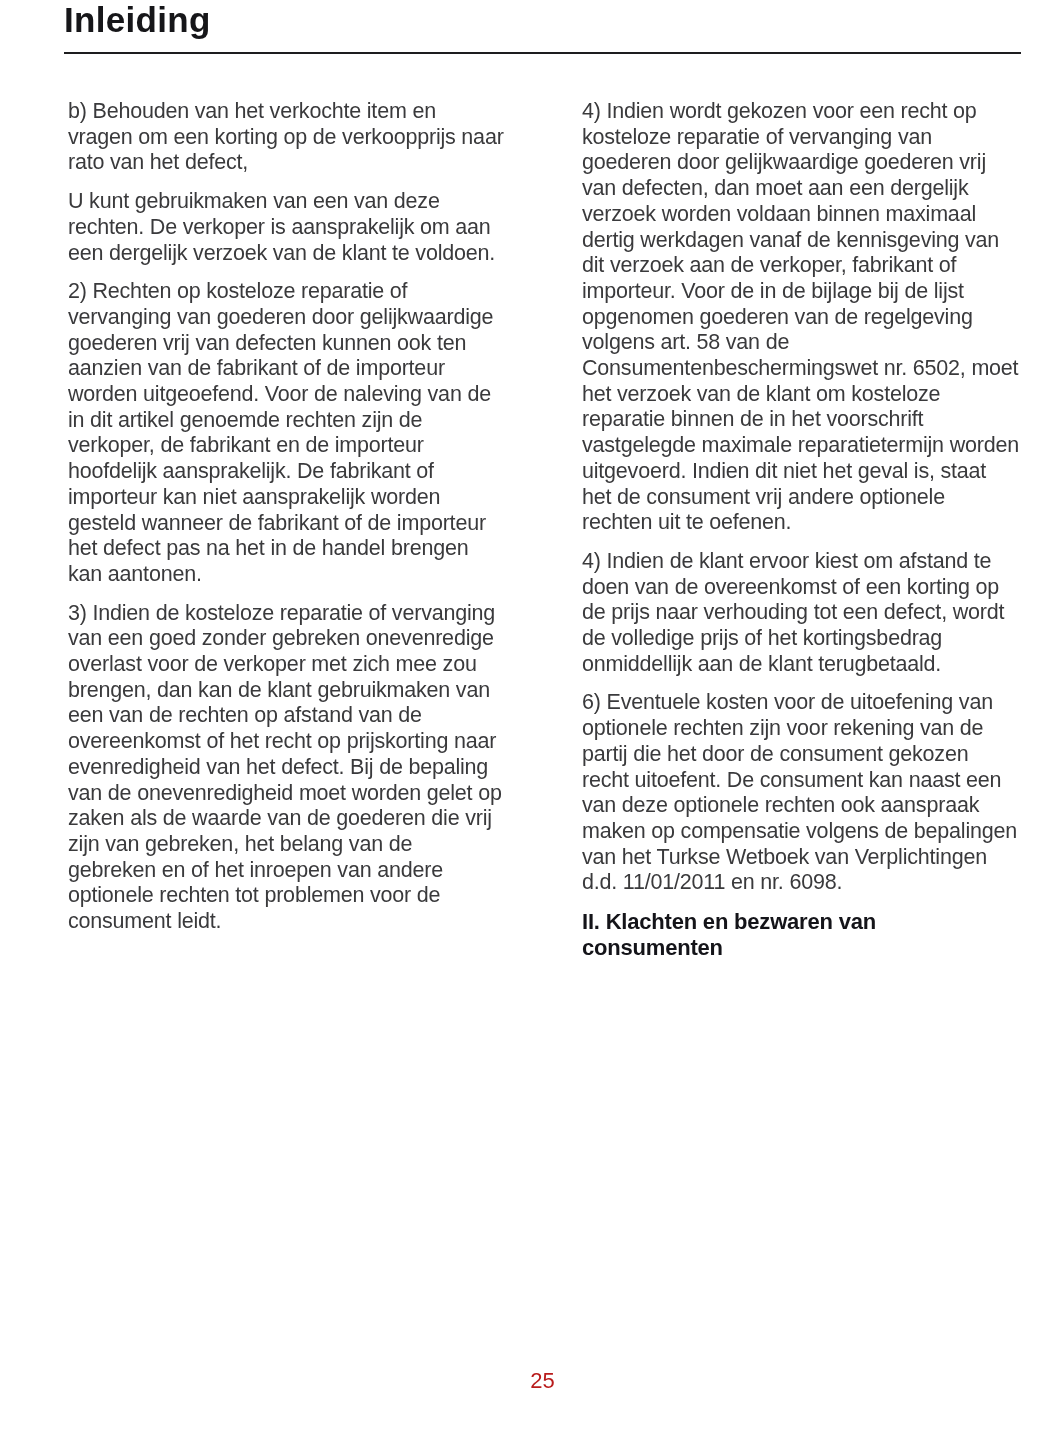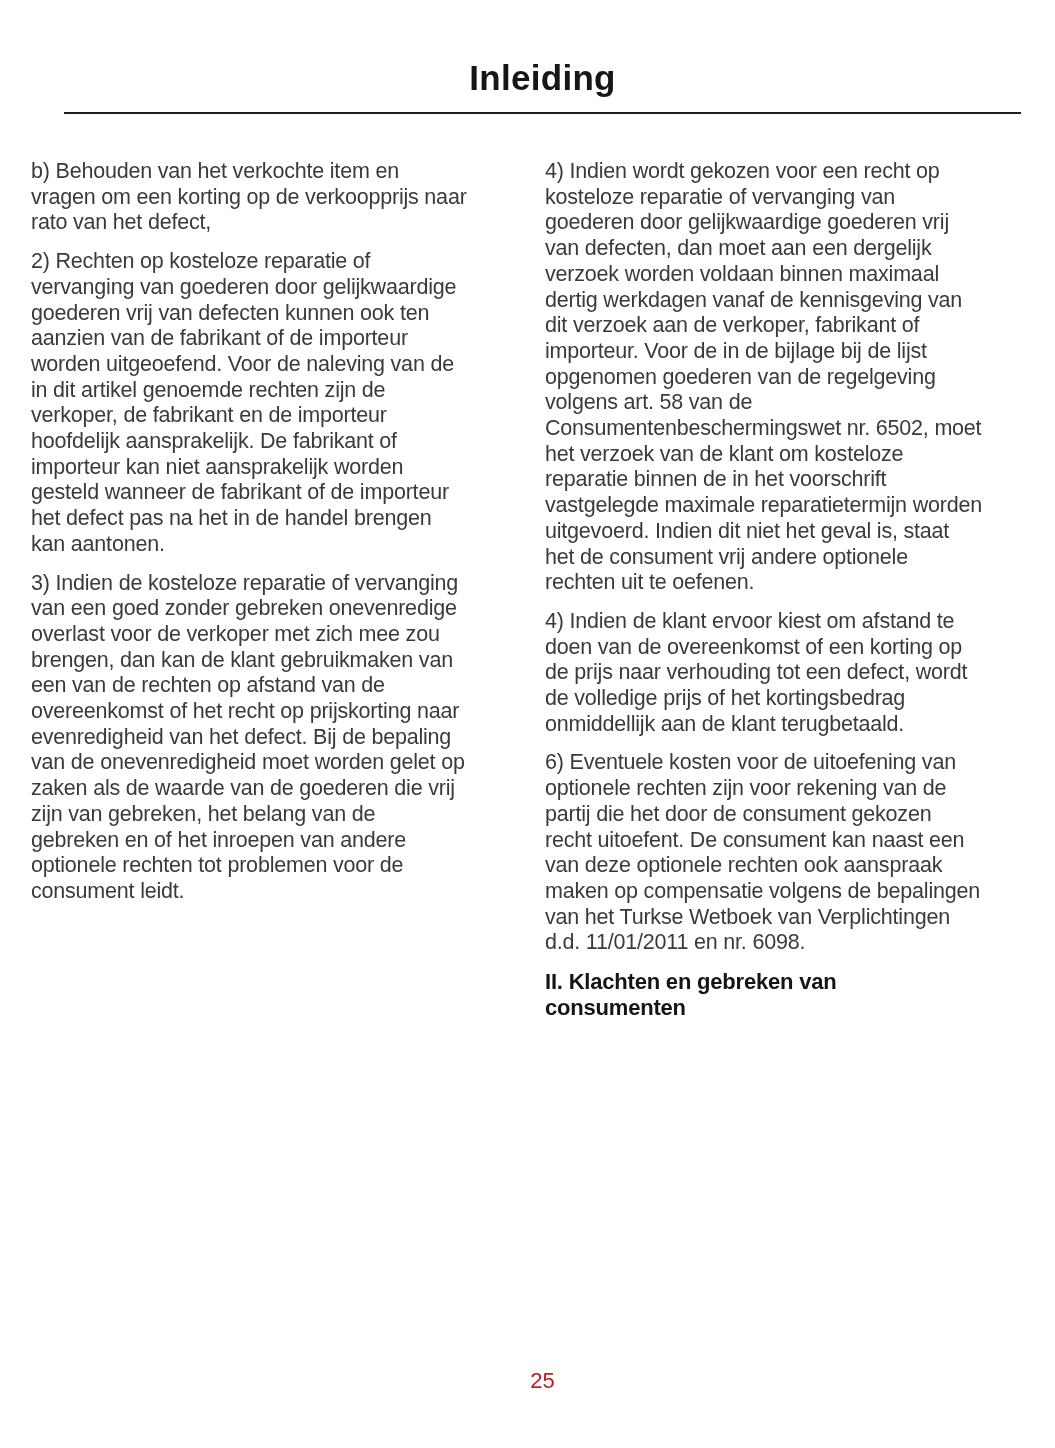--- a/index.html
+++ b/index.html
@@ -9,41 +9,40 @@
   }
   .page {
     position: relative;
     width: 1055px;
     height: 1448px;
     background: #ffffff;
     font-family: "Liberation Sans", sans-serif;
     overflow: hidden;
   }
   .page-title {
-    margin: 14px;
-    padding-top: 44px;
+    margin: 0;
     margin-left: 64px;
     width: 957px;
-    text-align: center;
+    text-align: left;
     font-size: 35px;
     line-height: 40px;
     font-weight: bold;
     letter-spacing: 0.3px;
     color: #161619;
   }
   .header-rule {
     border: none;
     border-top: 2.5px solid #1d1d1f;
     width: 957px;
     margin: 12px 0 0 64px;
   }
   .columns {
     display: flex;
     gap: 76px;
-    margin-left: 31px;
+    margin-left: 68px;
     margin-top: 45px;
     width: 952px;
   }
   .column {
     width: 452px;
   }
   .column p {
     margin: 0 0 13px 0;
     font-size: 21.5px;
     line-height: 25.7px;
@@ -75,28 +74,29 @@
 <div class="page">
 
   <h1 class="page-title">Inleiding</h1>
 
   <hr class="header-rule">
 
   <div class="columns">
 
     <div class="column">
       <p>b) Behouden van het verkochte item en vragen om een korting op de verkoopprijs naar rato van het defect,</p>
+      <p>U kunt gebruikmaken van een van deze rechten. De verkoper is aansprakelijk om aan een dergelijk verzoek van de klant te voldoen.</p>
       <p>2) Rechten op kosteloze reparatie of vervanging van goederen door gelijkwaardige goederen vrij van defecten kunnen ook ten aanzien van de fabrikant of de importeur worden uitgeoefend. Voor de naleving van de in dit artikel genoemde rechten zijn de verkoper, de fabrikant en de importeur hoofdelijk aansprakelijk. De fabrikant of importeur kan niet aansprakelijk worden gesteld wanneer de fabrikant of de importeur het defect pas na het in de handel brengen kan aantonen.</p>
       <p>3) Indien de kosteloze reparatie of vervanging van een goed zonder gebreken onevenredige overlast voor de verkoper met zich mee zou brengen, dan kan de klant gebruikmaken van een van de rechten op afstand van de overeenkomst of het recht op prijskorting naar evenredigheid van het defect. Bij de bepaling van de onevenredigheid moet worden gelet op zaken als de waarde van de goederen die vrij zijn van gebreken, het belang van de gebreken en of het inroepen van andere optionele rechten tot problemen voor de consument leidt.</p>
     </div>
 
     <div class="column">
       <p>4) Indien wordt gekozen voor een recht op kosteloze reparatie of vervanging van goederen door gelijkwaardige goederen vrij van defecten, dan moet aan een dergelijk verzoek worden voldaan binnen maximaal dertig werkdagen vanaf de kennisgeving van dit verzoek aan de verkoper, fabrikant of importeur. Voor de in de bijlage bij de lijst opgenomen goederen van de regelgeving volgens art. 58 van de Consumentenbeschermingswet nr. 6502, moet het verzoek van de klant om kosteloze reparatie binnen de in het voorschrift vastgelegde maximale reparatietermijn worden uitgevoerd. Indien dit niet het geval is, staat het de consument vrij andere optionele rechten uit te oefenen.</p>
       <p>4) Indien de klant ervoor kiest om afstand te doen van de overeenkomst of een korting op de prijs naar verhouding tot een defect, wordt de volledige prijs of het kortingsbedrag onmiddellijk aan de klant terugbetaald.</p>
       <p>6) Eventuele kosten voor de uitoefening van optionele rechten zijn voor rekening van de partij die het door de consument gekozen recht uitoefent. De consument kan naast een van deze optionele rechten ook aanspraak maken op compensatie volgens de bepalingen van het Turkse Wetboek van Verplichtingen d.d. 11/01/2011 en nr. 6098.</p>
-      <h2 class="section-heading">II. Klachten en gebreken van consumenten</h2>
+      <h2 class="section-heading">II. Klachten en bezwaren van consumenten</h2>
     </div>
 
   </div>
 
   <div class="page-number">25</div>
 
 </div>
 
 </body></html>

